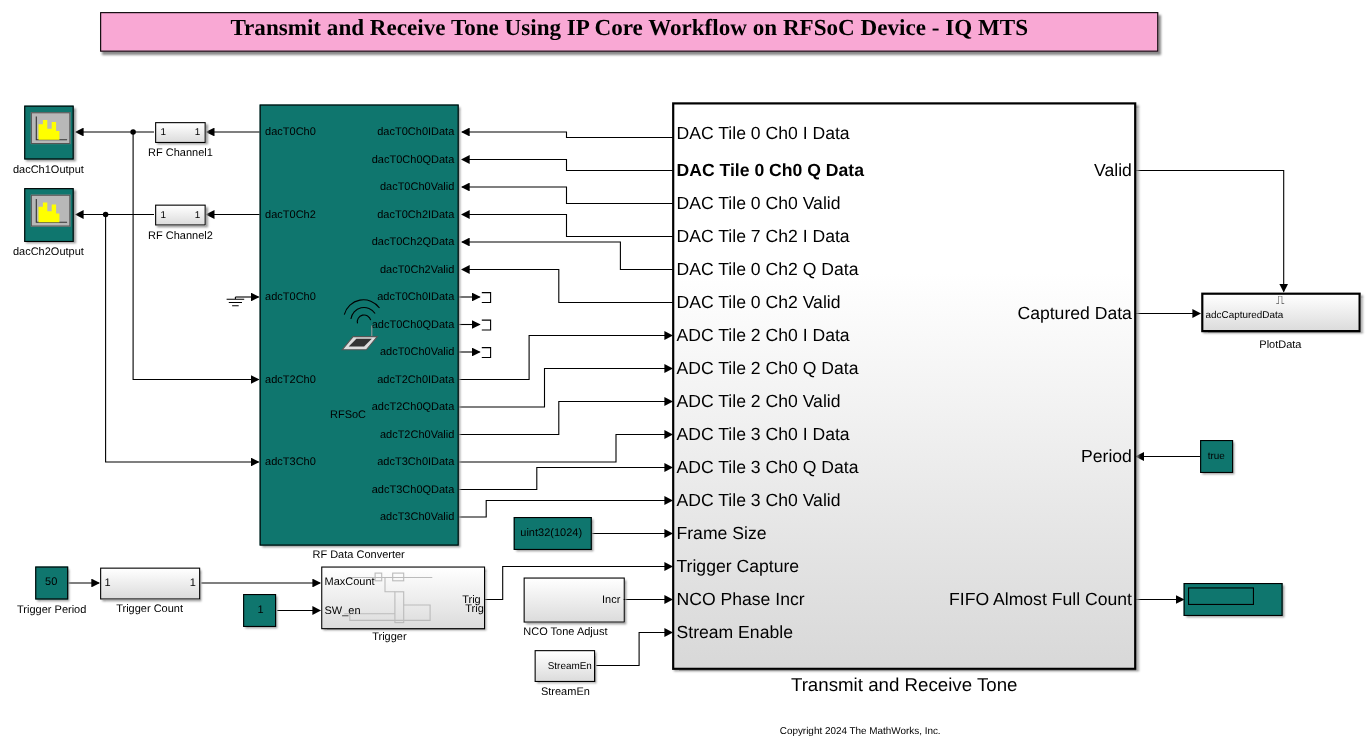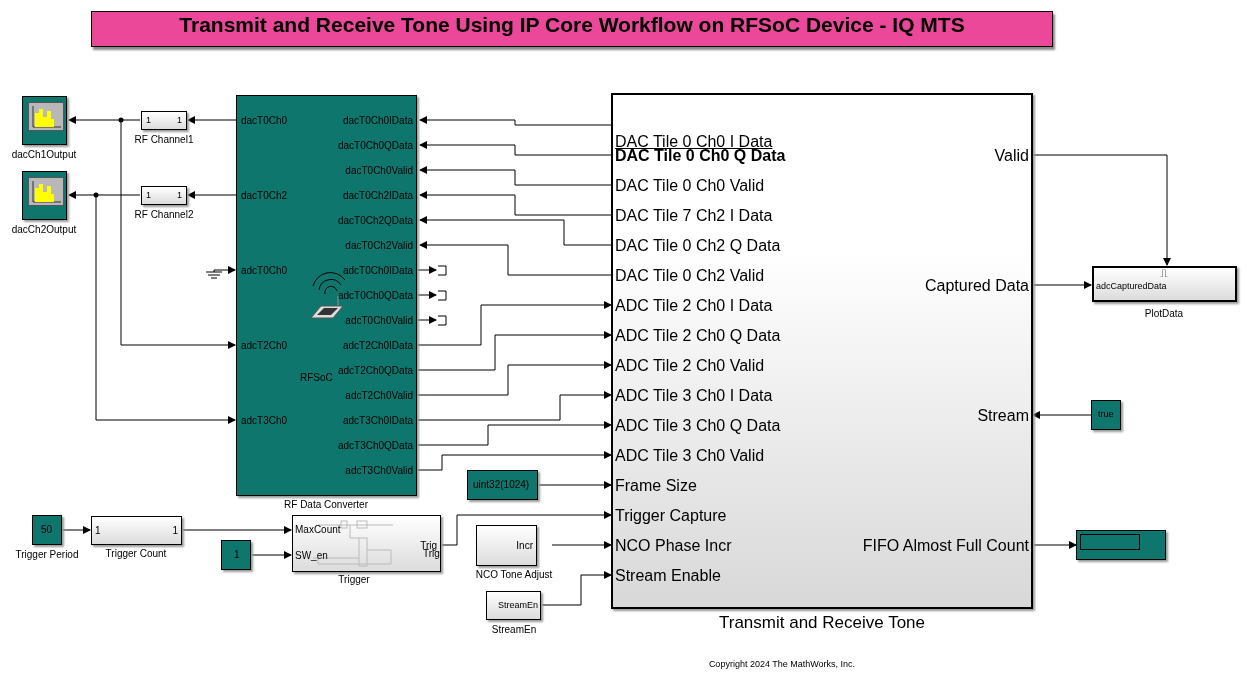--- a/index.html
+++ b/index.html
@@ -1,21 +1,21 @@
 <!DOCTYPE html>
 <html><head>
 <meta charset="utf-8">
 <style>
   html, body { margin: 0; padding: 0; background: #ffffff; }
   body { width: 1247px; height: 684px; position: relative; overflow: hidden;
          font-family: "Liberation Sans", sans-serif; color: #000; }
   .abs { position: absolute; }
   #wires { position: absolute; left: 0; top: 0; width: 1247px; height: 684px; pointer-events: none; }
   .title-box { left: 91px; top: 11px; width: 960px; height: 34px; border: 1px solid #000;
-               background: #ec4899; box-shadow: 2px 3px 2px #8a8a8a; }
+               background: #f9a8d4; box-shadow: 2px 3px 2px #8a8a8a; font-family: Liberation Serif, serif; }
   .title-text { width: 100%; text-align: center; font-weight: bold; font-size: 21px; line-height: 26px; }
   .blk { position: absolute; border: 1px solid #000; box-shadow: 2px 2px 2px #9a9a9a; box-sizing: border-box; }
   .grad { background: linear-gradient(#ffffff, #dcdcdc); }
   .white { background: #0f766e; }
   .lbl { position: absolute; font-size: 10px; white-space: nowrap; }
   .portl { position: absolute; font-size: 10px; white-space: nowrap; }
   .bigport { position: absolute; font-size: 16px; white-space: nowrap; }
   .center { transform: translateX(-50%); }
   .scope-inner { position: absolute; left: 5px; top: 5px; width: 34px; height: 27px; border: 1px solid #555;
                  background: #b8b8b8; }
@@ -148,40 +148,40 @@
     <path d="M37,30 L37,40" stroke="#999"></path>
     <path d="M10,52 L20,40 L42,40 L32,52 z" fill="#ddd" stroke="#555"></path>
     <path d="M16,49 L23,42 L37,42 L30,49 z" fill="#333"></path>
   </svg>
   <span class="portl" style="left:63px;top:276px;">RFSoC</span>
 </div>
 <div class="lbl center" style="left:326px;top:499px;">RF Data Converter</div>
 
 <div class="blk grad" style="left:611px;top:93px;width:422px;height:516px;border:2px solid #000;background:linear-gradient(#ffffff 30%, #d8d8d8);">
   <div id="dut-inputs">
-      <span class="bigport" style="left: 2px; top: 38px; text-decoration: underline;">DAC Tile 0 Ch0 I Data</span>
+      <span class="bigport" style="left: 2px; top: 18px;">DAC Tile 0 Ch0 I Data</span>
       <span class="bigport" style="left: 2px; top: 52px; font-weight: bold;">DAC Tile 0 Ch0 Q Data</span>
       <span class="bigport" style="left: 2px; top: 82px;">DAC Tile 0 Ch0 Valid</span>
       <span class="bigport" style="left: 2px; top: 112px;">DAC Tile 7 Ch2 I Data</span>
       <span class="bigport" style="left: 2px; top: 142px;">DAC Tile 0 Ch2 Q Data</span>
       <span class="bigport" style="left: 2px; top: 172px;">DAC Tile 0 Ch2 Valid</span>
       <span class="bigport" style="left: 2px; top: 202px;">ADC Tile 2 Ch0 I Data</span>
       <span class="bigport" style="left: 2px; top: 232px;">ADC Tile 2 Ch0 Q Data</span>
       <span class="bigport" style="left: 2px; top: 262px;">ADC Tile 2 Ch0 Valid</span>
       <span class="bigport" style="left: 2px; top: 292px;">ADC Tile 3 Ch0 I Data</span>
       <span class="bigport" style="left: 2px; top: 322px;">ADC Tile 3 Ch0 Q Data</span>
       <span class="bigport" style="left: 2px; top: 352px;">ADC Tile 3 Ch0 Valid</span>
       <span class="bigport" style="left: 2px; top: 382px;">Frame Size</span>
       <span class="bigport" style="left: 2px; top: 412px;">Trigger Capture</span>
       <span class="bigport" style="left: 2px; top: 442px;">NCO Phase Incr</span>
       <span class="bigport" style="left: 2px; top: 472px;">Stream Enable</span>
     </div>
   <span class="bigport" style="right:2px;top:52px;">Valid</span>
   <span class="bigport" style="right:2px;top:182px;text-align:center;">Captured Data</span>
-  <span class="bigport" style="right:2px;top:312px;">Stream</span>
+  <span class="bigport" style="right:2px;top:312px;">Period</span>
   <span class="bigport" style="right:2px;top:442px;">FIFO Almost Full Count</span>
 </div>
 <div class="abs center" style="left:822px;top:613px;font-size:17px;white-space:nowrap;">Transmit and Receive Tone</div>
 
 <div class="blk grad" style="left:1092px;top:266px;width:145px;height:36px;border:2px solid #000;">
   <span class="portl" style="left:66px;top:-1px;font-size:11px;">⎍</span>
   <span class="portl" style="left:2px;top:13px;font-size:9px;">adcCapturedData</span>
 </div>
 <div class="lbl center" style="left:1164px;top:308px;">PlotData</div>
 
@@ -224,21 +224,21 @@
   <span class="portl" style="left:2px;top:34px;">SW_en</span>
   <span class="portl" style="right:3px;top:24px;">Trig</span>
 </div>
 <div class="lbl center" style="left:354px;top:574px;">Trigger</div>
 <div class="lbl" style="left:423px;top:548px;">Trig</div>
 
 <div class="blk white" style="left:467px;top:470px;width:71px;height:30px;">
   <span class="portl" style="left:5px;top:8px;">uint32(1024)</span>
 </div>
 
-<div class="blk grad" style="left:476px;top:525px;width:61px;height:41px;">
+<div class="blk grad" style="left:476px;top:525px;width:92px;height:41px;">
   <span class="portl" style="right:3px;top:14px;">Incr</span>
 </div>
 <div class="lbl center" style="left:514px;top:569px;">NCO Tone Adjust</div>
 
 <div class="blk grad" style="left:486px;top:591px;width:55px;height:29px;">
   <span class="portl" style="right:2px;top:8px;font-size:9px;">StreamEn</span>
 </div>
 <div class="lbl center" style="left:514px;top:624px;">StreamEn</div>
 
 <div class="lbl center" style="left:782px;top:659px;font-size:9px;">Copyright 2024 The MathWorks, Inc.</div>

